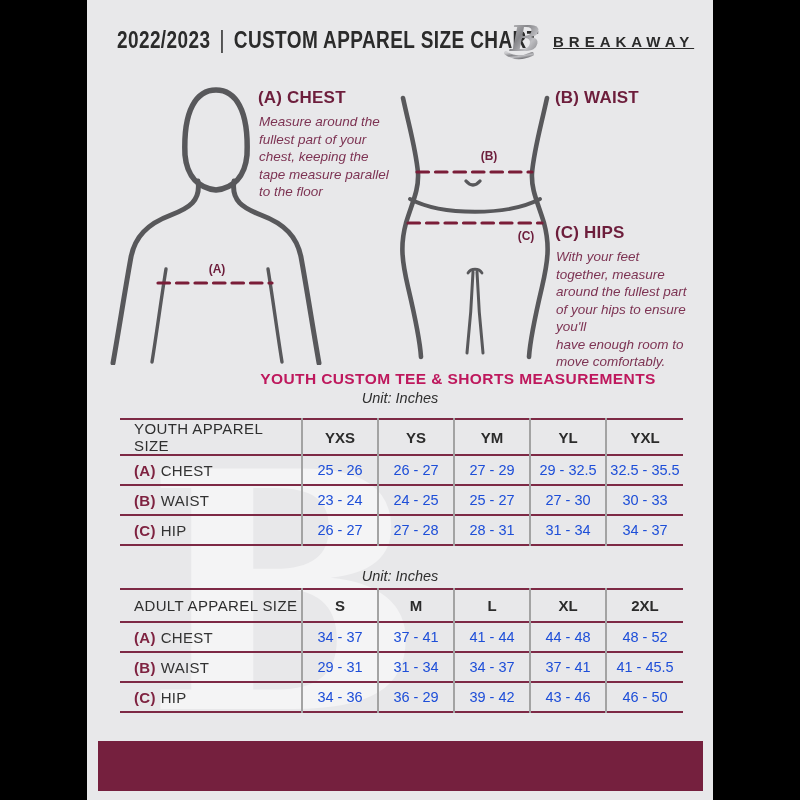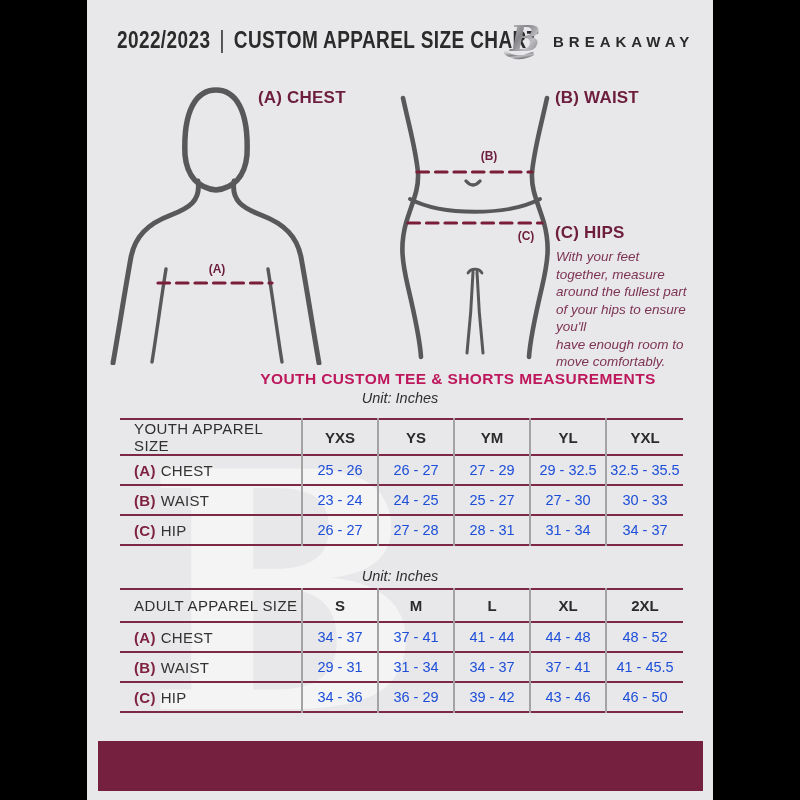--- a/index.html
+++ b/index.html
@@ -33,20 +33,21 @@
     font-weight: bold; font-size: 19px; letter-spacing: 0.4px; color: #2b2b2b;
   }
   .masthead .divider { font-weight: normal; padding: 0 9px; color: #2b2b2b; }
   .brand {
     position: absolute; left: 412px; top: 14px;
     display: flex; align-items: center;
   }
   .brand-name {
     font-weight: bold; font-size: 15px; letter-spacing: 5px; color: #2b2b2b;
     margin-left: 6px;
+    text-decoration: underline;
   }
 
   
   .fig { position: absolute; }
   .fig path { fill: none; stroke: #58585b; stroke-linecap: round; }
   .fig .dash { stroke: #7a1d38; stroke-dasharray: 11.5 7; stroke-width: 3.2; }
   .marker-label {
     position: absolute; font-size: 12px; font-weight: bold; color: #6d1e3c;
     width: 26px; text-align: center;
   }
@@ -142,20 +143,25 @@
         <path d="M 78,178 C 81,173 89,173 92,178" stroke-width="2.8"></path>
         <path d="M 83,177 C 82,202 80,230 77,258" stroke-width="3"></path>
         <path d="M 87,177 C 88,202 90,230 93,258" stroke-width="3"></path>
         <path class="dash" d="M 27,77 H 142"></path>
         <path class="dash" d="M 18,128 H 152"></path>
       </svg>
       <span class="marker-label" style="left:389px; top:149px;">(B)</span>
       <span class="marker-label" style="left:426px; top:229px;">(C)</span>
 
       <div class="ins-head" style="left:171px; top:88px;">(A) CHEST</div>
+      <div class="ins-text" style="left:172px; top:113px; width:180px;">Measure around the
+fullest part of your
+chest, keeping the
+tape measure parallel
+to the floor</div>
 
       <div class="ins-head" style="left:468px; top:88px;">(B) WAIST</div>
 
       <div class="ins-head" style="left:468px; top:223px;">(C) HIPS</div>
       <div class="ins-text" style="left:469px; top:248px; width:175px;">With your feet
 together, measure
 around the fullest part
 of your hips to ensure
 you'll
 have enough room to

